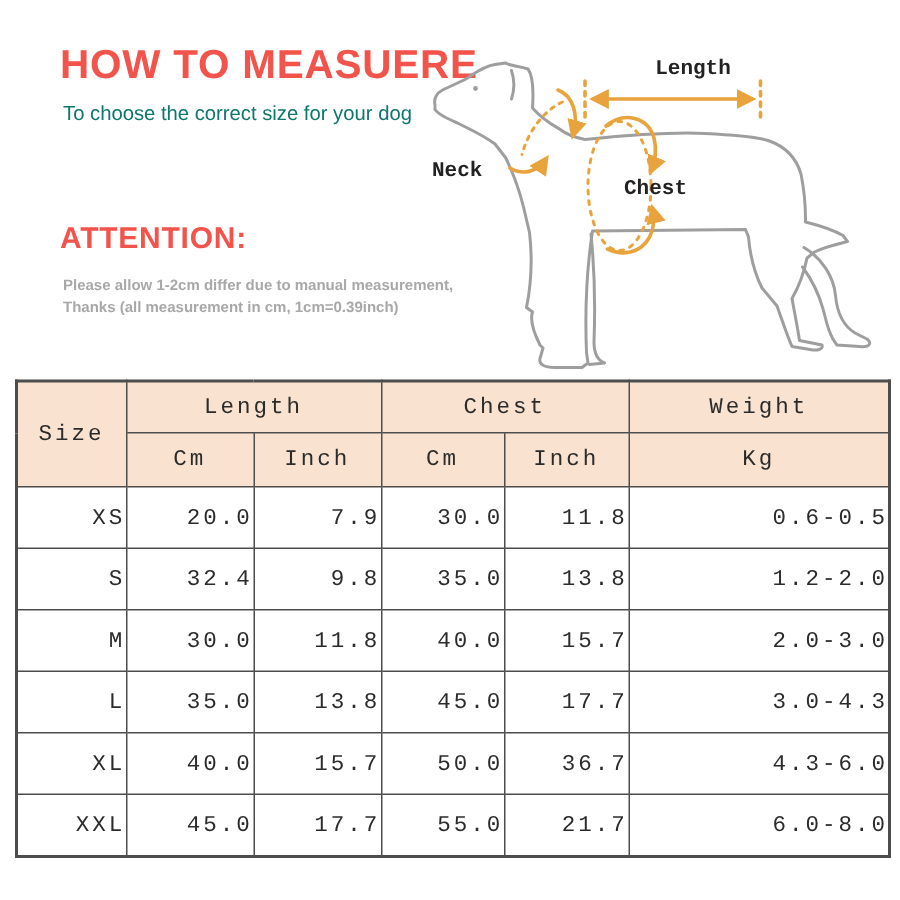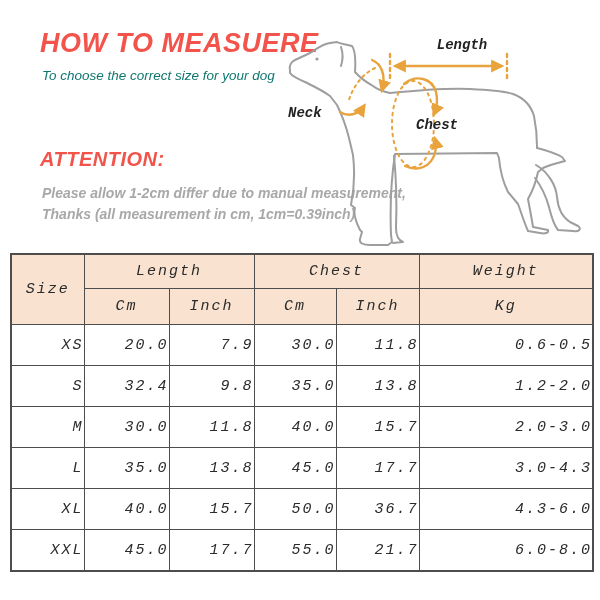--- a/index.html
+++ b/index.html
@@ -1,37 +1,36 @@
 <!DOCTYPE html>
 <html><head>
 <meta charset="utf-8">
 <style>
   html,body{margin:0;padding:0;background:#ffffff;}
   .page{
     position:relative;width:600px;height:600px;background:#ffffff;
     font-family:"Liberation Sans",sans-serif;overflow:hidden;
     outline:1px solid #ededed;
-    font-style:italic;
   }
   
   .title{
     position:absolute;left:40px;top:28px;margin:0;
     font-size:27px;font-weight:bold;letter-spacing:.5px;color:#f2544b;
   }
   .subtitle{
     position:absolute;left:42px;top:66px;margin:0;
     font-size:13.5px;line-height:1.55;color:#0f766e;
   }
   .attention-title{
     position:absolute;left:40px;top:148px;margin:0;
     font-size:20px;font-weight:bold;letter-spacing:.5px;color:#f2544b;
   }
   .attention-text{
     position:absolute;left:42px;top:183px;margin:0;
-    font-size:14px;font-weight:bold;line-height:1.5;color:#a8a8a8;
+    font-size:10px;font-weight:bold;line-height:1.5;color:#a8a8a8;
   }
   
   .diagram{position:absolute;left:283px;top:12px;width:317px;height:243px;}
   .diagram svg{display:block;}
   .diagram text{
     font-family:"Liberation Mono","DejaVu Sans Mono",monospace;
     font-weight:bold;font-size:14px;fill:#222222;
   }
   
   .size-table{

